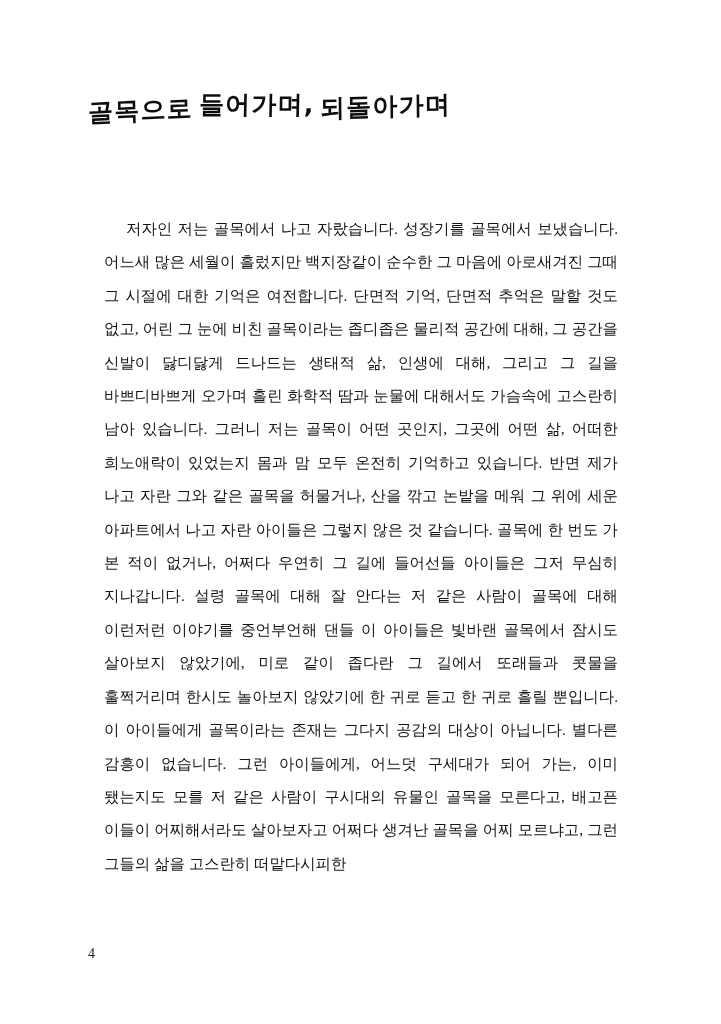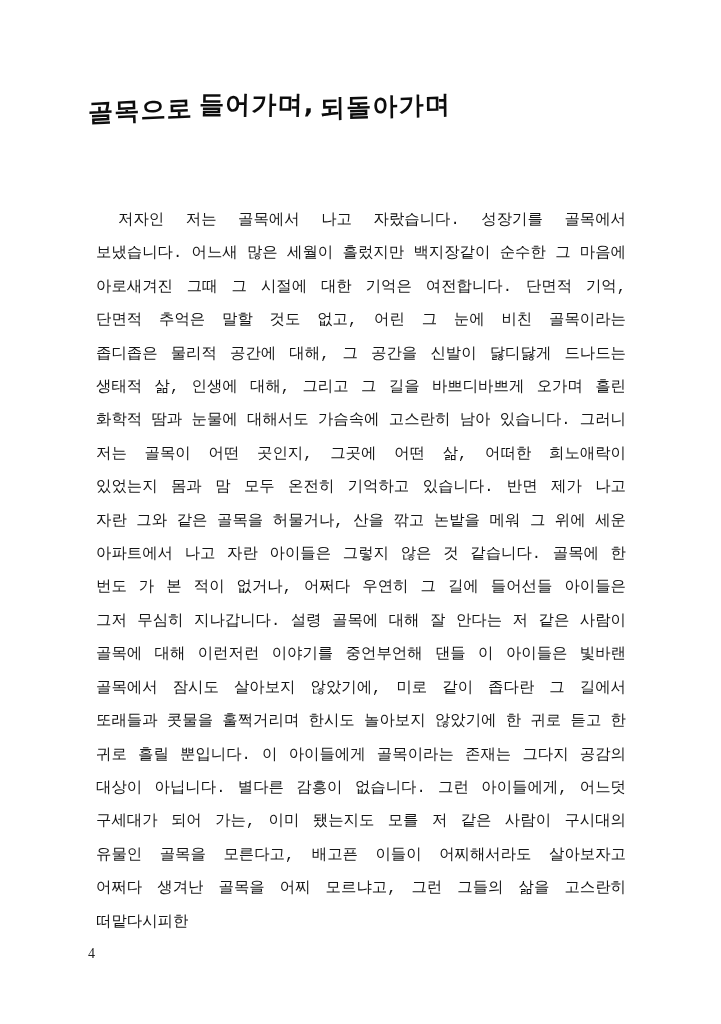--- a/index.html
+++ b/index.html
@@ -48,23 +48,22 @@
     top: 196px;
     width: 546px;
     font-size: 15.4px;
     line-height: 33.4px;
     text-align: justify;
     text-justify: inter-character;
     word-break: keep-all;
     color: #141414;
   }
   .body-text p {
-    margin: 8px;
+    margin: 16px;
     text-indent: 22px;
-    font-family: Liberation Mono, monospace;
   }
   .page-number {
     position: absolute;
     left: 88px;
     top: 946px;
     font-size: 14px;
     font-family: "Liberation Serif", serif;
     color: #222222;
   }
 </style>

